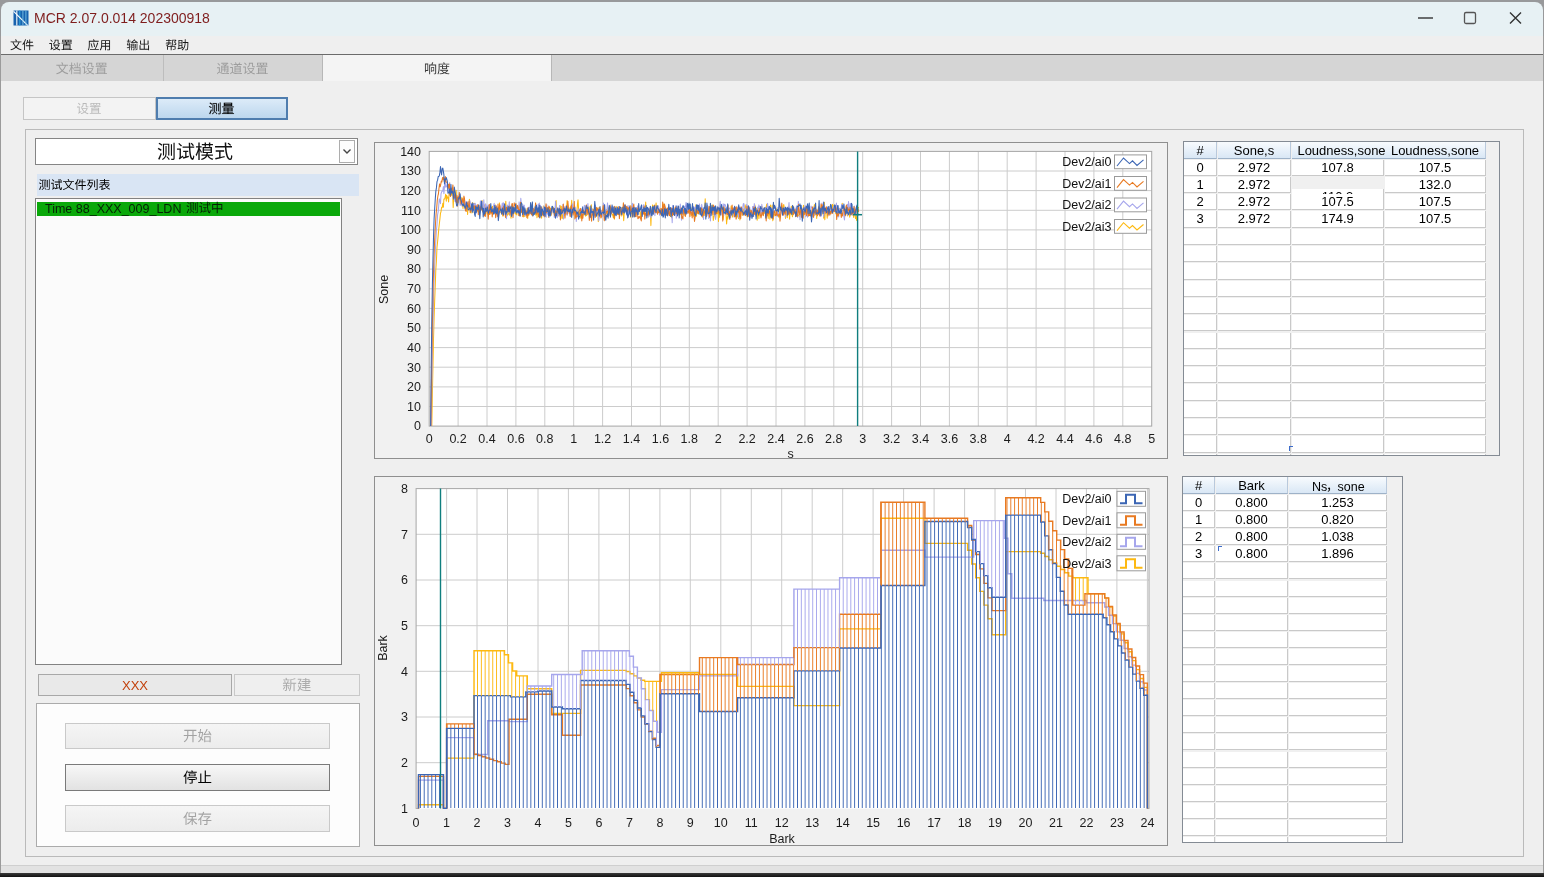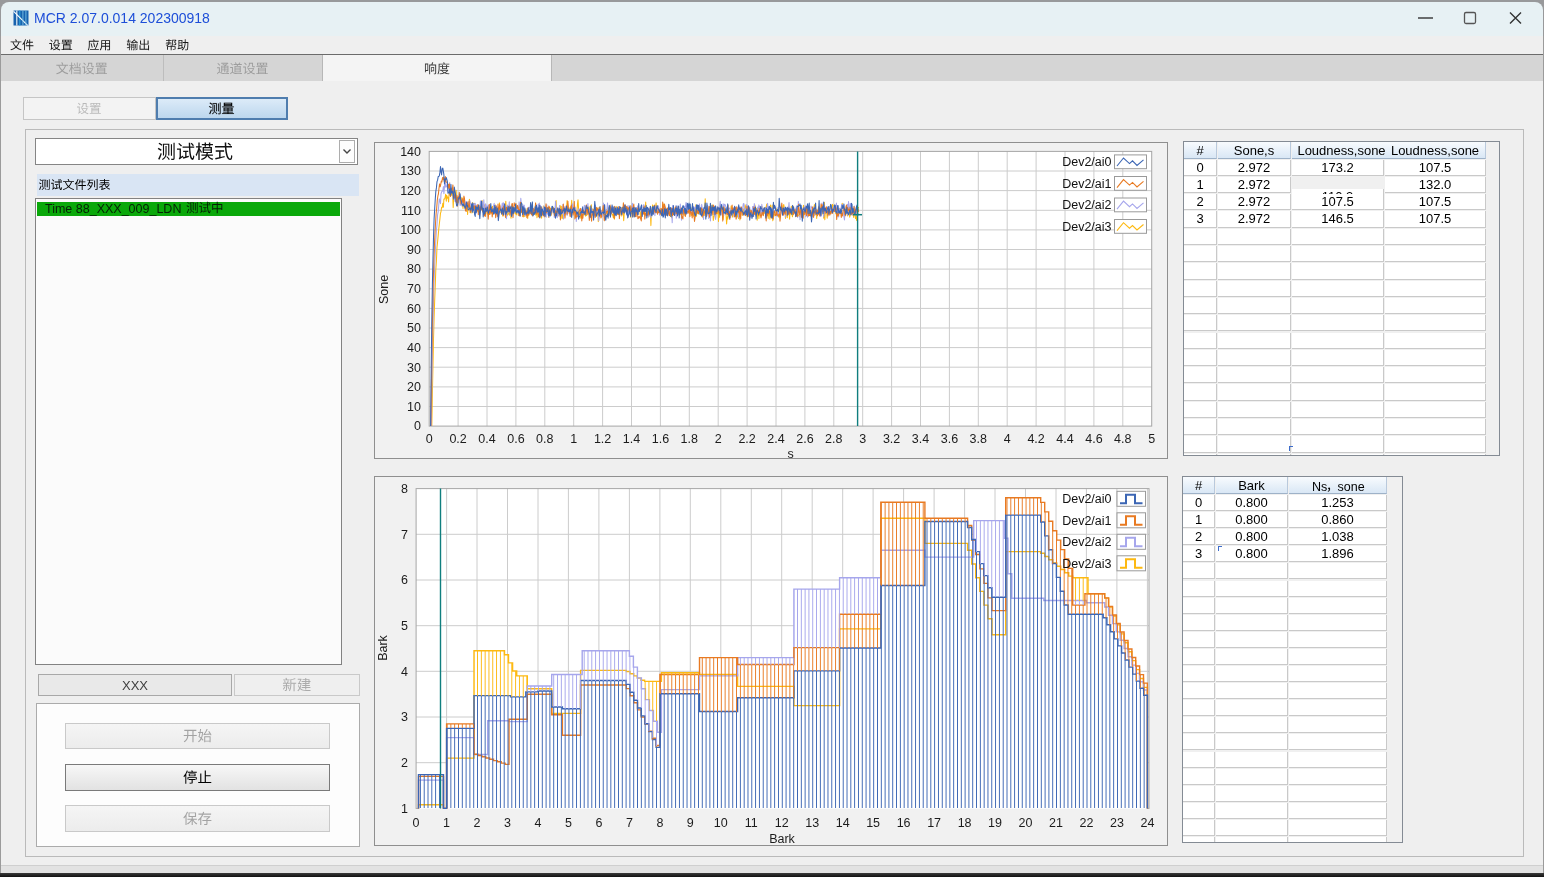--- a/index.html
+++ b/index.html
@@ -4,21 +4,21 @@
 <div style="position:absolute;left:1px;top:2px;width:1542px;height:34px;background:#e7f1f4;border-radius:8px 8px 0 0"></div>
 <div style="position:absolute;left:13px;top:10px;width:16px;height:16px"><svg width="16" height="16" viewBox="0 0 16 16">
       <rect x="0.5" y="0.5" width="15" height="15" fill="#1862ae"></rect>
       <rect x="3.2" y="0.5" width="1.2" height="15" fill="#e7f1f4"></rect>
       <rect x="6.2" y="0.5" width="1.2" height="15" fill="#2d9fd8"></rect>
       <rect x="6.2" y="0.5" width="1.2" height="15" fill="none"></rect>
       <polygon points="0.5,0.5 15.5,15.5 14,15.5 0.5,2" fill="#fff"></polygon>
       <rect x="9.4" y="0.5" width="1" height="15" fill="#7cc4e8" opacity="0.9"></rect>
       <rect x="12.4" y="0.5" width="1" height="15" fill="#7cc4e8" opacity="0.9"></rect>
     </svg></div>
-<div style="position:absolute;left:34px;top:10px;font-size:14px;color:#1d4ed8;white-space:nowrap">MCR 2.07.0.014 202300918</div>
+<div style="position:absolute;left:34px;top:10px;font-size:14px;color:#7f1d1d;white-space:nowrap">MCR 2.07.0.014 202300918</div>
 <div style="position:absolute;left:1414px;top:3px;width:130px;height:30px"><svg width="130" height="30" viewBox="0 0 130 30">
       <path d="M4,15H19" stroke="#333" stroke-width="1.4"></path>
       <rect x="50.5" y="9.5" width="11" height="11" rx="1.5" fill="none" stroke="#555" stroke-width="1.3"></rect>
       <path d="M96,9.5L107,20.5M107,9.5L96,20.5" stroke="#333" stroke-width="1.4"></path>
     </svg></div>
 <div style="position:absolute;left:0;top:54px;width:1544px;height:1px;background:#6b6b6b"></div>
 <div style="position:absolute;left:0;top:55px;width:1544px;height:26px;background:#d5d5d5"></div>
 <div style="position:absolute;left:163px;top:55px;width:1px;height:26px;background:#bdbdbd"></div>
 <div style="position:absolute;left:322px;top:55px;width:230px;height:26px;background:#f4f4f4;border-left:1px solid #b7b7b7;border-right:1px solid #b7b7b7"></div>
 <div style="position:absolute;left:0;top:81px;width:1544px;height:784px;background:#efefef"></div>
@@ -27,21 +27,21 @@
 <div style="position:absolute;left:155.5px;top:97px;width:132px;height:23px;background:linear-gradient(#dcebf8,#bdd7ee);border:2px solid #4f7dae"></div>
 <div style="position:absolute;left:35px;top:138px;width:322.5px;height:27px;background:#fff;border:1px solid #858585"></div>
 <div style="position:absolute;left:339px;top:140px;width:16px;height:23px"><svg width="16" height="23" viewBox="0 0 16 23">
       <rect x="0.5" y="0.5" width="15" height="22" fill="#fdfdfd" stroke="#adadad"></rect>
       <path d="M4.5,9.5 L8,13 L11.5,9.5" stroke="#444" stroke-width="1.4" fill="none"></path>
     </svg></div>
 <div style="position:absolute;left:36.5px;top:174px;width:322px;height:21.5px;background:#d9e5f4"></div>
 <div style="position:absolute;left:35px;top:197.5px;width:306.5px;height:467px;background:#fbfbfb;border:1px solid #828282"></div>
 <div style="position:absolute;left:37px;top:201.5px;width:303px;height:14px;background:#0aa80a"></div>
 <div style="position:absolute;left:45px;top:202px;font-size:12.5px;color:#052005;line-height:14px">Time 88_XXX_009_LDN</div>
-<div style="position:absolute;left:38px;top:673.5px;width:194px;height:22.5px;background:#e9e9e9;border:1px solid #a8a8a8;text-align:center;font-size:13px;line-height:21px;color:#404040">XXX</div>
+<div style="position:absolute;left:38px;top:673.5px;width:194px;height:22.5px;background:#e9e9e9;border:1px solid #a8a8a8;text-align:center;font-size:13px;line-height:21px;color:#c2410c">XXX</div>
 <div style="position:absolute;left:233.5px;top:673.5px;width:126.5px;height:22.5px;background:#efefef;border:1px solid #c9c9c9"></div>
 <div style="position:absolute;left:36px;top:703px;width:324px;height:144px;background:#fdfdfd;border:1px solid #ababab"></div>
 <div style="position:absolute;left:65px;top:722.5px;width:265px;height:26.5px;background:linear-gradient(#f5f5f5,#ececec);border:1px solid #c9c9c9"></div>
 <div style="position:absolute;left:65px;top:763.5px;width:265px;height:27.5px;background:linear-gradient(#f7f7f7,#e2e2e2);border:1px solid #7a7a7a"></div>
 <div style="position:absolute;left:65px;top:805px;width:265px;height:27px;background:linear-gradient(#f5f5f5,#ececec);border:1px solid #c9c9c9"></div>
 <div style="position:absolute;left:374px;top:142px;width:794px;height:317px;background:#f1f1f1;border:1px solid #8f8f8f"></div>
 <div style="position:absolute;left:374px;top:476px;width:794px;height:370px;background:#f1f1f1;border:1px solid #8f8f8f"></div>
 <svg style="position:absolute;left:374px;top:142px" width="794" height="317" viewBox="0 0 794 317">
     <rect x="55.2" y="9.4" width="722.5" height="274.7" fill="#ffffff"></rect>
     <path d="M84.1,9.4V284.1M113.0,9.4V284.1M141.9,9.4V284.1M170.8,9.4V284.1M199.7,9.4V284.1M228.6,9.4V284.1M257.5,9.4V284.1M286.4,9.4V284.1M315.3,9.4V284.1M344.2,9.4V284.1M373.1,9.4V284.1M402.0,9.4V284.1M430.9,9.4V284.1M459.8,9.4V284.1M488.7,9.4V284.1M517.6,9.4V284.1M546.5,9.4V284.1M575.4,9.4V284.1M604.3,9.4V284.1M633.2,9.4V284.1M662.1,9.4V284.1M691.0,9.4V284.1M719.9,9.4V284.1M748.8,9.4V284.1M55.2,264.5H777.7M55.2,244.9H777.7M55.2,225.2H777.7M55.2,205.6H777.7M55.2,186.0H777.7M55.2,166.4H777.7M55.2,146.8H777.7M55.2,127.1H777.7M55.2,107.5H777.7M55.2,87.9H777.7M55.2,68.3H777.7M55.2,48.6H777.7M55.2,29.0H777.7" stroke="#cccccc" stroke-width="1" fill="none"></path>
@@ -191,33 +191,33 @@
     <rect x="743" y="79.8" width="28.5" height="15" fill="#fff" stroke="#9a9a9a"></rect>
     <path d="M746,91.8H752V83.3H761V91.8H768.5" stroke="#fdb911" stroke-width="2" fill="none"></path>
   </svg>
 <div style="position:absolute;left:1183px;top:141px;width:317px;height:315px;border:1px solid #848b94;background:#f0f0f0;overflow:hidden">
     <div style="position:absolute;left:0px;top:0;width:33px;height:16.5px;background:linear-gradient(#f8fbfe,#d9e7f5);border-right:1px solid #b9c9dc;border-bottom:1px solid #9eb2c8;text-align:center;font-size:13px;line-height:17px">#</div>
     <div style="position:absolute;left:34px;top:0;width:73px;height:16.5px;background:linear-gradient(#f8fbfe,#d9e7f5);border-right:1px solid #b9c9dc;border-bottom:1px solid #9eb2c8;text-align:center;font-size:13px;line-height:17px">Sone,s</div>
     <div style="position:absolute;left:108px;top:0;width:100px;height:16.5px;background:linear-gradient(#f8fbfe,#d9e7f5);border-right:1px solid #b9c9dc;border-bottom:1px solid #9eb2c8;text-align:center;font-size:13px;line-height:17px">Loudness,sone</div>
     <div style="position:absolute;left:201px;top:0;width:101px;height:16.5px;background:linear-gradient(#f8fbfe,#d9e7f5);border-right:1px solid #b9c9dc;border-bottom:1px solid #9eb2c8;text-align:center;font-size:13px;line-height:17px">Loudness,sone</div>
     <div style="position:absolute;left:0px;top:17.5px;width:33px;height:16.3px;background:#fff;border-right:1px solid #c9c9c9;border-bottom:1px solid #c9c9c9;text-align:center;font-size:13px;line-height:16.5px">0</div>
     <div style="position:absolute;left:34px;top:17.5px;width:73px;height:16.3px;background:#fff;border-right:1px solid #c9c9c9;border-bottom:1px solid #c9c9c9;text-align:center;font-size:13px;line-height:16.5px">2.972</div>
-    <div style="position:absolute;left:108px;top:17.5px;width:92px;height:16.3px;background:#fff;border-right:1px solid #c9c9c9;border-bottom:1px solid #c9c9c9;text-align:center;font-size:13px;line-height:16.5px">173.2</div>
+    <div style="position:absolute;left:108px;top:17.5px;width:92px;height:16.3px;background:#fff;border-right:1px solid #c9c9c9;border-bottom:1px solid #c9c9c9;text-align:center;font-size:13px;line-height:16.5px">107.8</div>
     <div style="position:absolute;left:201px;top:17.5px;width:101px;height:16.3px;background:#fff;border-right:1px solid #c9c9c9;border-bottom:1px solid #c9c9c9;text-align:center;font-size:13px;line-height:16.5px">107.5</div>
     <div style="position:absolute;left:0px;top:34.8px;width:33px;height:16.3px;background:#fff;border-right:1px solid #c9c9c9;border-bottom:1px solid #c9c9c9;text-align:center;font-size:13px;line-height:16.5px">1</div>
     <div style="position:absolute;left:34px;top:34.8px;width:73px;height:16.3px;background:#fff;border-right:1px solid #c9c9c9;border-bottom:1px solid #c9c9c9;text-align:center;font-size:13px;line-height:16.5px">2.972</div>
     <div style="position:absolute;left:108px;top:47px;width:92px;height:16.3px;background:#fff;border-right:1px solid #c9c9c9;border-bottom:1px solid #c9c9c9;text-align:center;font-size:13px;line-height:16.5px">110.3</div>
     <div style="position:absolute;left:201px;top:34.8px;width:101px;height:16.3px;background:#fff;border-right:1px solid #c9c9c9;border-bottom:1px solid #c9c9c9;text-align:center;font-size:13px;line-height:16.5px">132.0</div>
     <div style="position:absolute;left:0px;top:52.099999999999994px;width:33px;height:16.3px;background:#fff;border-right:1px solid #c9c9c9;border-bottom:1px solid #c9c9c9;text-align:center;font-size:13px;line-height:16.5px">2</div>
     <div style="position:absolute;left:34px;top:52.099999999999994px;width:73px;height:16.3px;background:#fff;border-right:1px solid #c9c9c9;border-bottom:1px solid #c9c9c9;text-align:center;font-size:13px;line-height:16.5px">2.972</div>
     <div style="position:absolute;left:108px;top:52.099999999999994px;width:92px;height:16.3px;background:#fff;border-right:1px solid #c9c9c9;border-bottom:1px solid #c9c9c9;text-align:center;font-size:13px;line-height:16.5px">107.5</div>
     <div style="position:absolute;left:201px;top:52.099999999999994px;width:101px;height:16.3px;background:#fff;border-right:1px solid #c9c9c9;border-bottom:1px solid #c9c9c9;text-align:center;font-size:13px;line-height:16.5px">107.5</div>
     <div style="position:absolute;left:0px;top:69.39999999999999px;width:33px;height:16.3px;background:#fff;border-right:1px solid #c9c9c9;border-bottom:1px solid #c9c9c9;text-align:center;font-size:13px;line-height:16.5px">3</div>
     <div style="position:absolute;left:34px;top:69.39999999999999px;width:73px;height:16.3px;background:#fff;border-right:1px solid #c9c9c9;border-bottom:1px solid #c9c9c9;text-align:center;font-size:13px;line-height:16.5px">2.972</div>
-    <div style="position:absolute;left:108px;top:69.39999999999999px;width:92px;height:16.3px;background:#fff;border-right:1px solid #c9c9c9;border-bottom:1px solid #c9c9c9;text-align:center;font-size:13px;line-height:16.5px">146.5</div>
+    <div style="position:absolute;left:108px;top:69.39999999999999px;width:92px;height:16.3px;background:#fff;border-right:1px solid #c9c9c9;border-bottom:1px solid #c9c9c9;text-align:center;font-size:13px;line-height:16.5px">174.9</div>
     <div style="position:absolute;left:201px;top:69.39999999999999px;width:101px;height:16.3px;background:#fff;border-right:1px solid #c9c9c9;border-bottom:1px solid #c9c9c9;text-align:center;font-size:13px;line-height:16.5px">107.5</div>
     <div style="position:absolute;left:0px;top:86.69999999999999px;width:33px;height:16.3px;background:#fff;border-right:1px solid #c9c9c9;border-bottom:1px solid #c9c9c9;text-align:center;font-size:13px;line-height:16.5px"></div>
     <div style="position:absolute;left:34px;top:86.69999999999999px;width:73px;height:16.3px;background:#fff;border-right:1px solid #c9c9c9;border-bottom:1px solid #c9c9c9;text-align:center;font-size:13px;line-height:16.5px"></div>
     <div style="position:absolute;left:108px;top:86.69999999999999px;width:92px;height:16.3px;background:#fff;border-right:1px solid #c9c9c9;border-bottom:1px solid #c9c9c9;text-align:center;font-size:13px;line-height:16.5px"></div>
     <div style="position:absolute;left:201px;top:86.69999999999999px;width:101px;height:16.3px;background:#fff;border-right:1px solid #c9c9c9;border-bottom:1px solid #c9c9c9;text-align:center;font-size:13px;line-height:16.5px"></div>
     <div style="position:absolute;left:0px;top:103.99999999999999px;width:33px;height:16.3px;background:#fff;border-right:1px solid #c9c9c9;border-bottom:1px solid #c9c9c9;text-align:center;font-size:13px;line-height:16.5px"></div>
     <div style="position:absolute;left:34px;top:103.99999999999999px;width:73px;height:16.3px;background:#fff;border-right:1px solid #c9c9c9;border-bottom:1px solid #c9c9c9;text-align:center;font-size:13px;line-height:16.5px"></div>
     <div style="position:absolute;left:108px;top:103.99999999999999px;width:92px;height:16.3px;background:#fff;border-right:1px solid #c9c9c9;border-bottom:1px solid #c9c9c9;text-align:center;font-size:13px;line-height:16.5px"></div>
     <div style="position:absolute;left:201px;top:103.99999999999999px;width:101px;height:16.3px;background:#fff;border-right:1px solid #c9c9c9;border-bottom:1px solid #c9c9c9;text-align:center;font-size:13px;line-height:16.5px"></div>
     <div style="position:absolute;left:0px;top:121.29999999999998px;width:33px;height:16.3px;background:#fff;border-right:1px solid #c9c9c9;border-bottom:1px solid #c9c9c9;text-align:center;font-size:13px;line-height:16.5px"></div>
@@ -272,21 +272,21 @@
   </div>
 <div style="position:absolute;left:1182px;top:476px;width:221px;height:367px;border:1px solid #848b94;background:#f0f0f0;overflow:hidden">
     <div style="position:absolute;left:0px;top:0;width:32px;height:17px;background:linear-gradient(#f8fbfe,#d9e7f5);border-right:1px solid #b9c9dc;border-bottom:1px solid #9eb2c8;text-align:center;font-size:13px;line-height:17.5px">#</div>
     <div style="position:absolute;left:33px;top:0;width:72px;height:17px;background:linear-gradient(#f8fbfe,#d9e7f5);border-right:1px solid #b9c9dc;border-bottom:1px solid #9eb2c8;text-align:center;font-size:13px;line-height:17.5px">Bark</div>
     <div style="position:absolute;left:106px;top:0;width:98px;height:17px;background:linear-gradient(#f8fbfe,#d9e7f5);border-right:1px solid #b9c9dc;border-bottom:1px solid #9eb2c8;text-align:center;font-size:13px;line-height:17.5px"></div>
     <div style="position:absolute;left:0px;top:18px;width:32px;height:16.1px;background:#fff;border-right:1px solid #c9c9c9;border-bottom:1px solid #c9c9c9;text-align:center;font-size:13px;line-height:16.5px">0</div>
     <div style="position:absolute;left:33px;top:18px;width:72px;height:16.1px;background:#fff;border-right:1px solid #c9c9c9;border-bottom:1px solid #c9c9c9;text-align:center;font-size:13px;line-height:16.5px">0.800</div>
     <div style="position:absolute;left:106px;top:18px;width:98px;height:16.1px;background:#fff;border-right:1px solid #c9c9c9;border-bottom:1px solid #c9c9c9;text-align:center;font-size:13px;line-height:16.5px">1.253</div>
     <div style="position:absolute;left:0px;top:35.1px;width:32px;height:16.1px;background:#fff;border-right:1px solid #c9c9c9;border-bottom:1px solid #c9c9c9;text-align:center;font-size:13px;line-height:16.5px">1</div>
     <div style="position:absolute;left:33px;top:35.1px;width:72px;height:16.1px;background:#fff;border-right:1px solid #c9c9c9;border-bottom:1px solid #c9c9c9;text-align:center;font-size:13px;line-height:16.5px">0.800</div>
-    <div style="position:absolute;left:106px;top:35.1px;width:98px;height:16.1px;background:#fff;border-right:1px solid #c9c9c9;border-bottom:1px solid #c9c9c9;text-align:center;font-size:13px;line-height:16.5px">0.860</div>
+    <div style="position:absolute;left:106px;top:35.1px;width:98px;height:16.1px;background:#fff;border-right:1px solid #c9c9c9;border-bottom:1px solid #c9c9c9;text-align:center;font-size:13px;line-height:16.5px">0.820</div>
     <div style="position:absolute;left:0px;top:52.2px;width:32px;height:16.1px;background:#fff;border-right:1px solid #c9c9c9;border-bottom:1px solid #c9c9c9;text-align:center;font-size:13px;line-height:16.5px">2</div>
     <div style="position:absolute;left:33px;top:52.2px;width:72px;height:16.1px;background:#fff;border-right:1px solid #c9c9c9;border-bottom:1px solid #c9c9c9;text-align:center;font-size:13px;line-height:16.5px">0.800</div>
     <div style="position:absolute;left:106px;top:52.2px;width:98px;height:16.1px;background:#fff;border-right:1px solid #c9c9c9;border-bottom:1px solid #c9c9c9;text-align:center;font-size:13px;line-height:16.5px">1.038</div>
     <div style="position:absolute;left:0px;top:69.30000000000001px;width:32px;height:16.1px;background:#fff;border-right:1px solid #c9c9c9;border-bottom:1px solid #c9c9c9;text-align:center;font-size:13px;line-height:16.5px">3</div>
     <div style="position:absolute;left:33px;top:69.30000000000001px;width:72px;height:16.1px;background:#fff;border-right:1px solid #c9c9c9;border-bottom:1px solid #c9c9c9;text-align:center;font-size:13px;line-height:16.5px">0.800</div>
     <div style="position:absolute;left:106px;top:69.30000000000001px;width:98px;height:16.1px;background:#fff;border-right:1px solid #c9c9c9;border-bottom:1px solid #c9c9c9;text-align:center;font-size:13px;line-height:16.5px">1.896</div>
     <div style="position:absolute;left:0px;top:86.4px;width:32px;height:16.1px;background:#fff;border-right:1px solid #c9c9c9;border-bottom:1px solid #c9c9c9;text-align:center;font-size:13px;line-height:16.5px"></div>
     <div style="position:absolute;left:33px;top:86.4px;width:72px;height:16.1px;background:#fff;border-right:1px solid #c9c9c9;border-bottom:1px solid #c9c9c9;text-align:center;font-size:13px;line-height:16.5px"></div>
     <div style="position:absolute;left:106px;top:86.4px;width:98px;height:16.1px;background:#fff;border-right:1px solid #c9c9c9;border-bottom:1px solid #c9c9c9;text-align:center;font-size:13px;line-height:16.5px"></div>
     <div style="position:absolute;left:0px;top:103.5px;width:32px;height:16.1px;background:#fff;border-right:1px solid #c9c9c9;border-bottom:1px solid #c9c9c9;text-align:center;font-size:13px;line-height:16.5px"></div>

